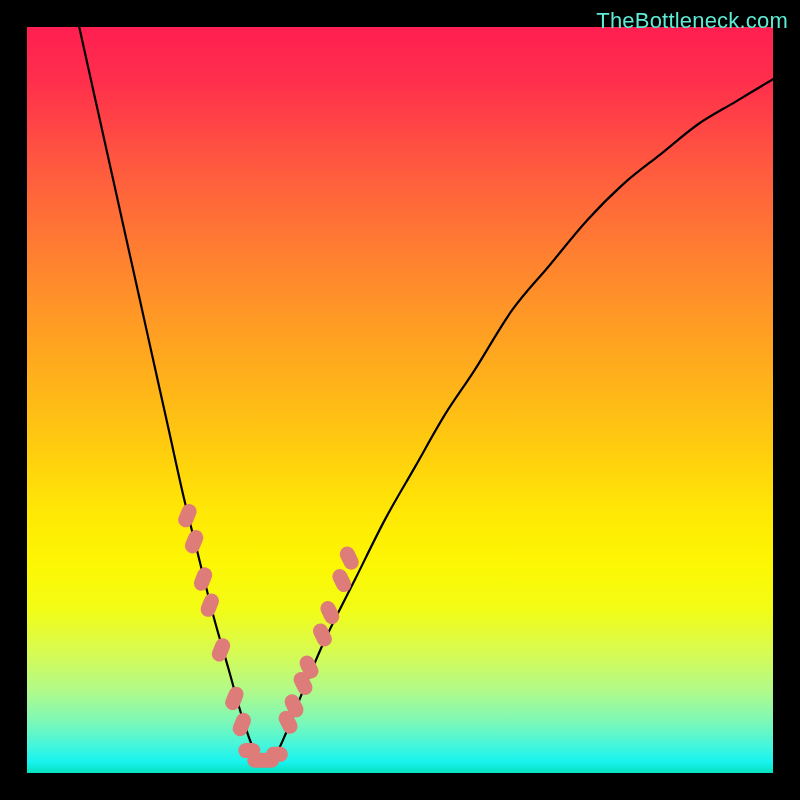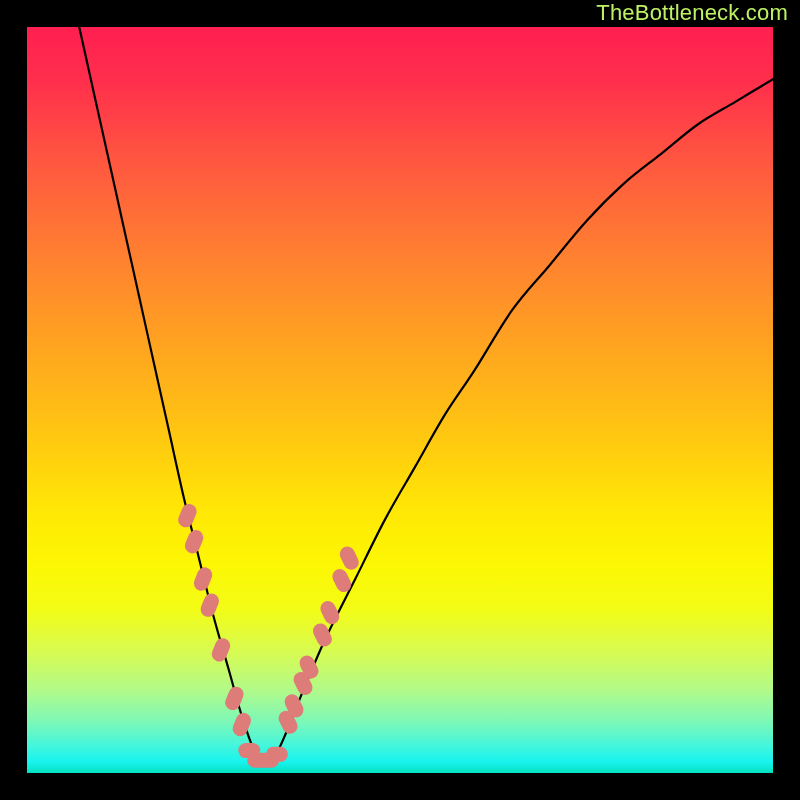--- a/index.html
+++ b/index.html
@@ -39,23 +39,23 @@
       #d6fb54 84%,
       #b0fa8a 89%,
       #7ef8b6 93%,
       #4af6d8 96%,
       #18f3ef 98.5%,
       #05e2bf 100%
     );
   }
   .watermark {
     position: absolute;
-    top: 0;
+    top: 8px;
     right: 12px;
-    color: #bef264;
+    color: #5eead4;
     font-size: 22px;
     letter-spacing: 0.2px;
     user-select: none;
   }
   svg.overlay {
     position: absolute;
     left: 27px;
     top: 27px;
     width: 746px;
     height: 746px;

